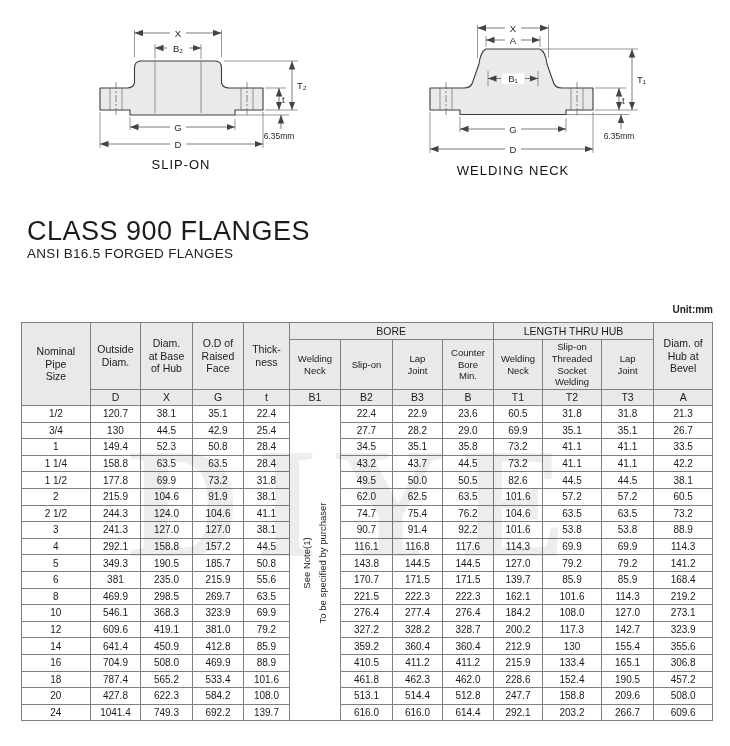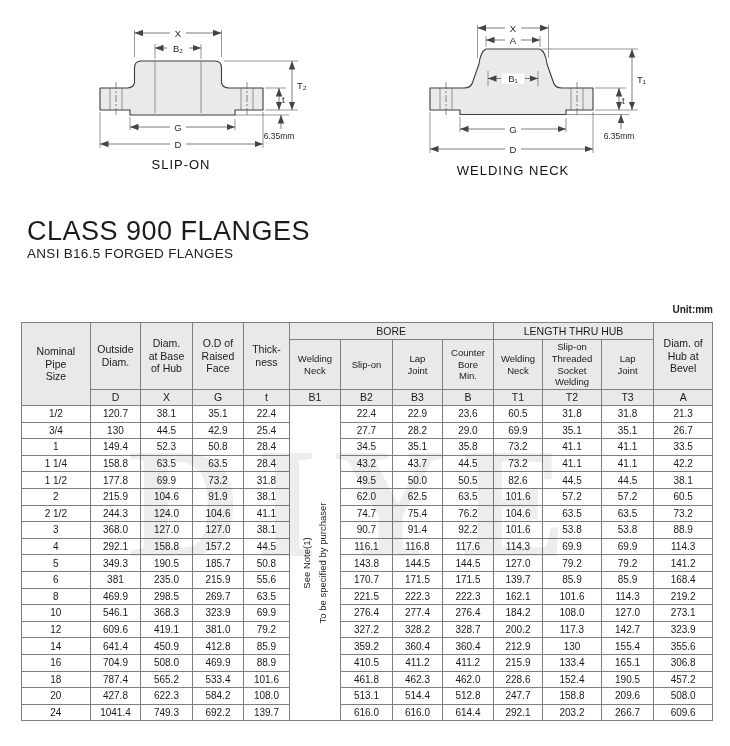--- a/index.html
+++ b/index.html
@@ -346,21 +346,21 @@
           <td>74.7</td>
           <td>75.4</td>
           <td>76.2</td>
           <td>104.6</td>
           <td>63.5</td>
           <td>63.5</td>
           <td>73.2</td>
         </tr>
         <tr>
           <td>3</td>
-          <td>368.0</td>
+          <td>241.3</td>
           <td>127.0</td>
           <td>127.0</td>
           <td>38.1</td>
           <td>90.7</td>
           <td>91.4</td>
           <td>92.2</td>
           <td>101.6</td>
           <td>53.8</td>
           <td>53.8</td>
           <td>88.9</td>

